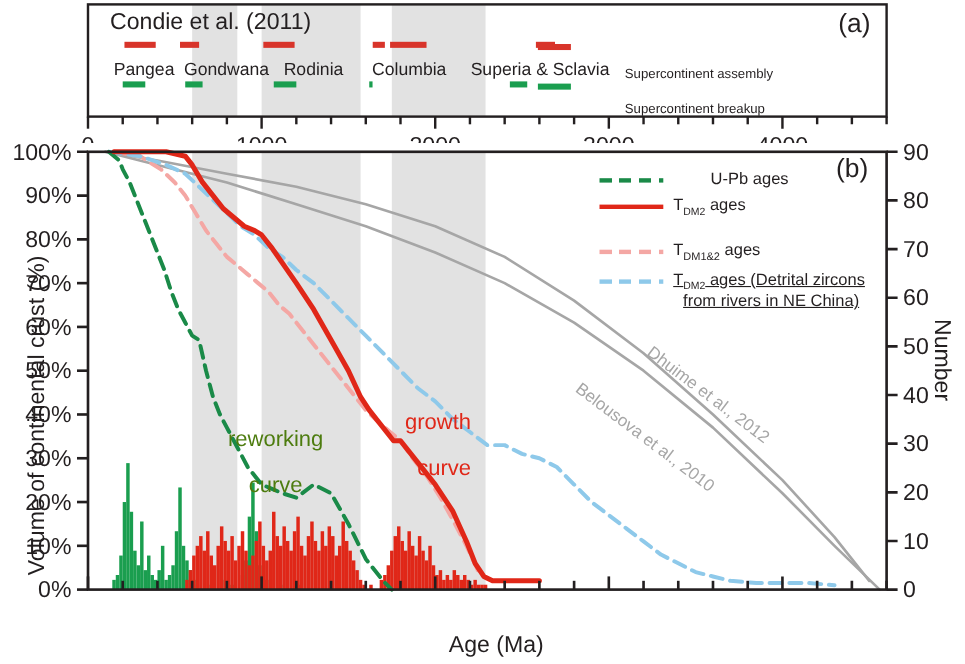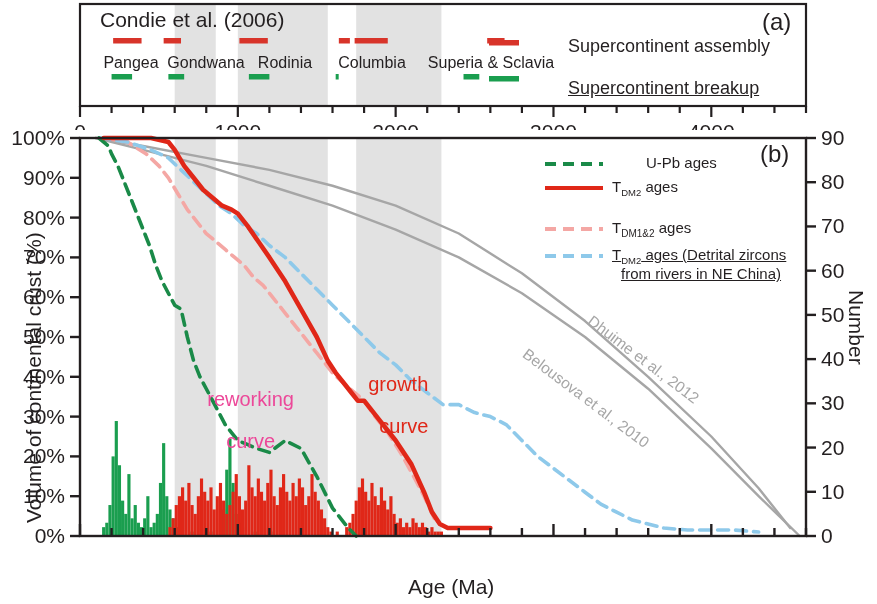--- a/index.html
+++ b/index.html
@@ -6,21 +6,21 @@
   body{width:877px;height:604px;font-family:"Liberation Sans",sans-serif;color:#231f20;overflow:hidden;}
   #root{position:relative;width:877px;height:604px;}
 
   .abs{position:absolute;}
   svg{display:block;}
 
   .txt{position:absolute;white-space:pre;font-family:"Liberation Sans",sans-serif;color:#231f20;}
   .axis-title{font-size:21px;}
   .panel-lab{font-size:24px;}
   .small-lab{font-size:15.5px;}
-  .sc-lab{font-size:18px;}
+  .sc-lab{font-size:12px;margin-top:24px;}
   .condie{font-size:21px;}
   .curve-ann{font-size:20px;}
   .vert{transform-origin:0 0;}
 </style>
 </head>
 <body>
 
 <div id="root">
 
   <svg class="abs" id="svg-a" style="left:0;top:0;" width="877" height="130">
@@ -70,26 +70,26 @@
       <line x1="742.8695652173913" y1="106" x2="742.8695652173913" y2="113" stroke="#231f20" stroke-width="2.2"></line>
       <line x1="774.4347826086956" y1="106" x2="774.4347826086956" y2="113" stroke="#231f20" stroke-width="2.2"></line>
       <line x1="806" y1="106" x2="806" y2="113" stroke="#231f20" stroke-width="2.2"></line>
       <text x="80" y="139" font-size="21" font-family="&quot;Liberation Sans&quot;, sans-serif" fill="#231f20" text-anchor="middle">0</text>
       <text x="237.82608695652172" y="139" font-size="21" font-family="&quot;Liberation Sans&quot;, sans-serif" fill="#231f20" text-anchor="middle">1000</text>
       <text x="395.65217391304344" y="139" font-size="21" font-family="&quot;Liberation Sans&quot;, sans-serif" fill="#231f20" text-anchor="middle">2000</text>
       <text x="553.4782608695652" y="139" font-size="21" font-family="&quot;Liberation Sans&quot;, sans-serif" fill="#231f20" text-anchor="middle">3000</text>
       <text x="711.3043478260869" y="139" font-size="21" font-family="&quot;Liberation Sans&quot;, sans-serif" fill="#231f20" text-anchor="middle">4000</text>
     </svg>
 
-  <div class="txt condie" id="condie-label" style="left:100px;top:8px;">Condie et al. (2006)</div>
+  <div class="txt condie" id="condie-label" style="left:100px;top:8px;">Condie et al. (2011)</div>
 
   <div class="txt panel-lab" id="panel-a-lab" style="left:762px;top:8px;">(a)</div>
 
   <div class="txt sc-lab" id="lab-assembly" style="left:568px;top:36px;">Supercontinent assembly</div>
-  <div class="txt sc-lab" id="lab-breakup" style="left:568px;top:78px;text-decoration:underline;">Supercontinent breakup</div>
+  <div class="txt sc-lab" id="lab-breakup" style="left:568px;top:68px;">Supercontinent breakup</div>
 
   <svg class="abs" id="svg-b" style="left:0;top:130px;" width="877" height="420">
       <rect x="174.69565217391306" y="8" width="41.03478260869565" height="398" fill="#e2e2e2"></rect>
       <rect x="237.82608695652172" y="8" width="89.9608695652174" height="398" fill="#e2e2e2"></rect>
       <rect x="356.19565217391306" y="8" width="85.22608695652173" height="398" fill="#e2e2e2"></rect>
       <rect x="102.09565217391304" y="397.15555555555557" width="3.15652173913044" height="8.844444444444434" fill="#1a9e4f"></rect>
       <rect x="105.25217391304348" y="392.73333333333335" width="3.15652173913044" height="13.266666666666652" fill="#1a9e4f"></rect>
       <rect x="108.40869565217392" y="375.0444444444444" width="3.156521739130426" height="30.955555555555577" fill="#1a9e4f"></rect>
       <rect x="111.56521739130434" y="326.4" width="3.15652173913044" height="79.60000000000002" fill="#1a9e4f"></rect>
       <rect x="114.72173913043478" y="291.02222222222224" width="3.15652173913044" height="114.97777777777776" fill="#1a9e4f"></rect>
@@ -291,21 +291,21 @@
     </svg>
 
   <div class="txt panel-lab" id="panel-b-lab" style="left:760px;top:140px;">(b)</div>
 
   <div class="txt axis-title vert" id="ylab-left" style="left:22px;top:523px;transform:rotate(-90deg);">Volume of continental crust (%)</div>
 
   <div class="txt axis-title vert" id="ylab-right" style="left:868px;top:290px;transform:rotate(90deg);">Number</div>
 
   <div class="txt axis-title" id="xlab" style="left:408px;top:575px;">Age (Ma)</div>
 
-  <div class="txt curve-ann" id="ann-reworking" style="left:185px;top:368px;color:#ec4899;text-align:center;line-height:1.05;">
+  <div class="txt curve-ann" id="ann-reworking" style="left:185px;top:368px;color:#4d7c0f;text-align:center;line-height:1.05;">
     <span>reworking</span><br>
     <span>curve</span>
   </div>
   <div class="txt curve-ann" id="ann-growth" style="left:346px;top:353px;color:#e02718;text-align:right;line-height:1.05;">
     <span>growth</span><br>
     <span>curve</span>
   </div>
 
   <div class="txt small-lab" id="ann-dhuime" style="left:595px;top:312px;color:#a6a6a6;transform:rotate(37deg);transform-origin:0 0;">Dhuime et al., 2012</div>
   <div class="txt small-lab" id="ann-belousova" style="left:530px;top:345px;color:#a6a6a6;transform:rotate(37deg);transform-origin:0 0;">Belousova et al., 2010</div>

